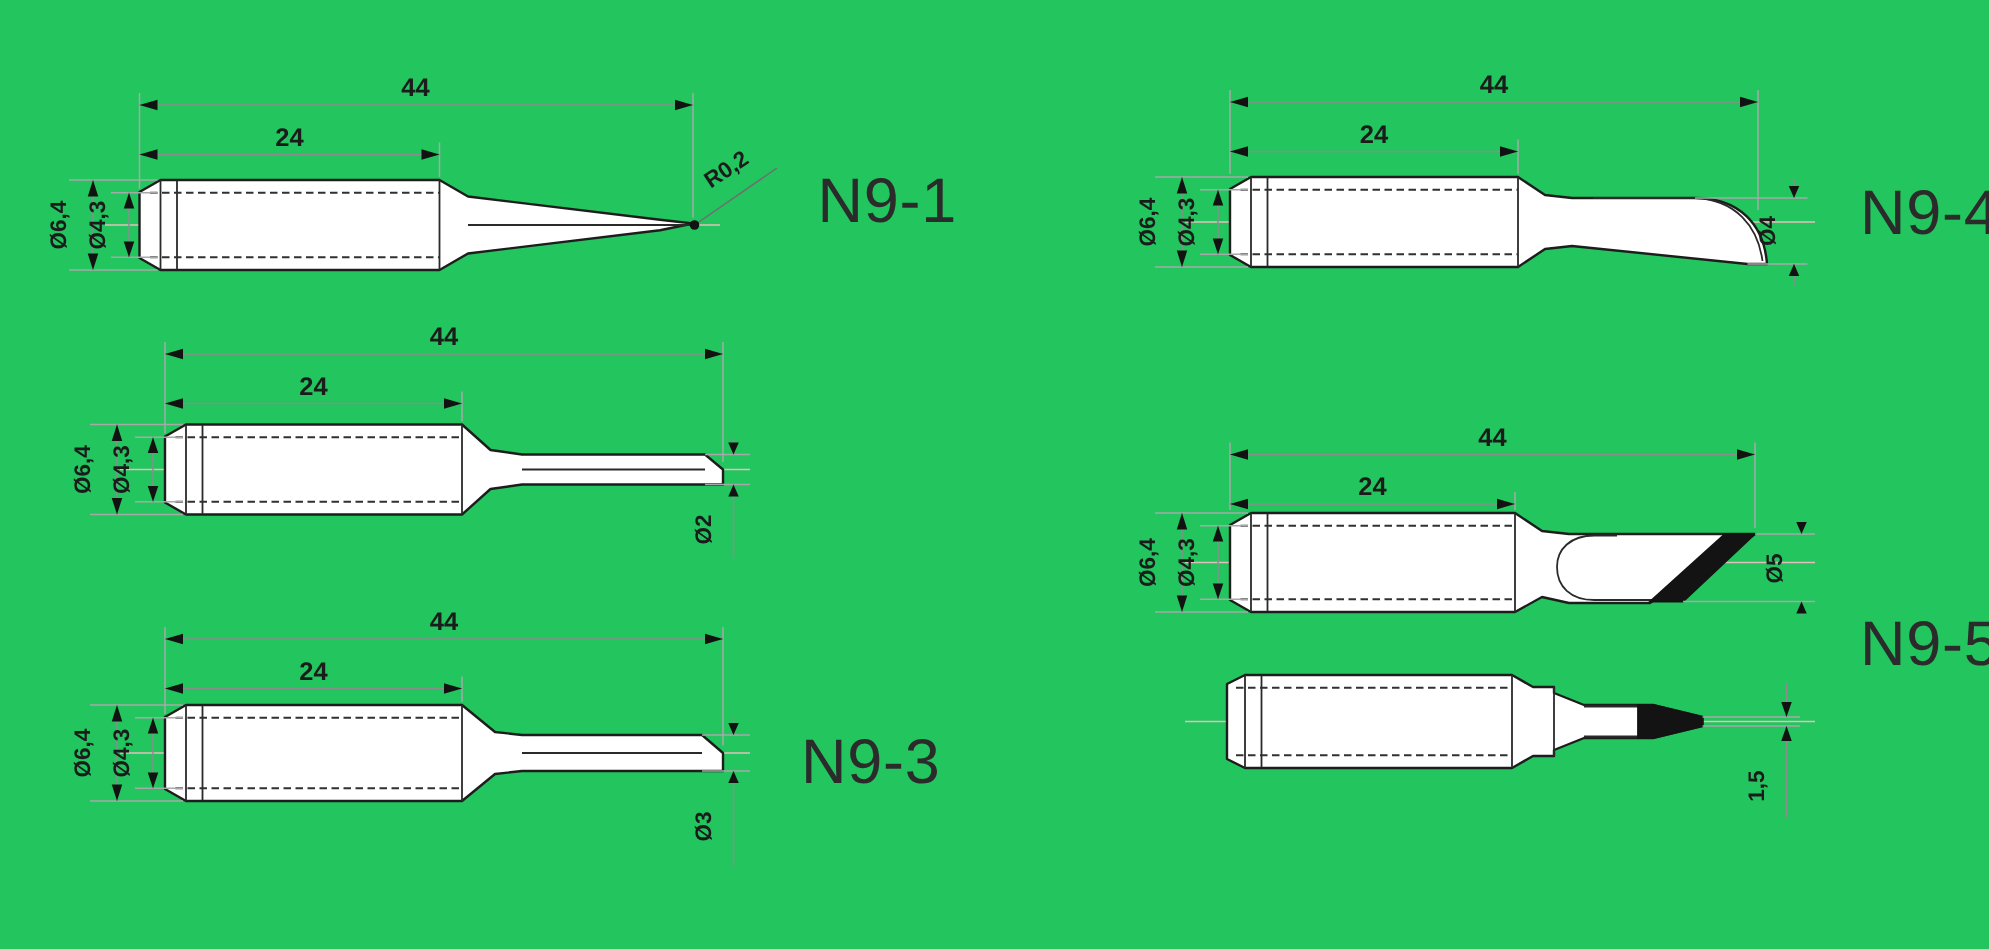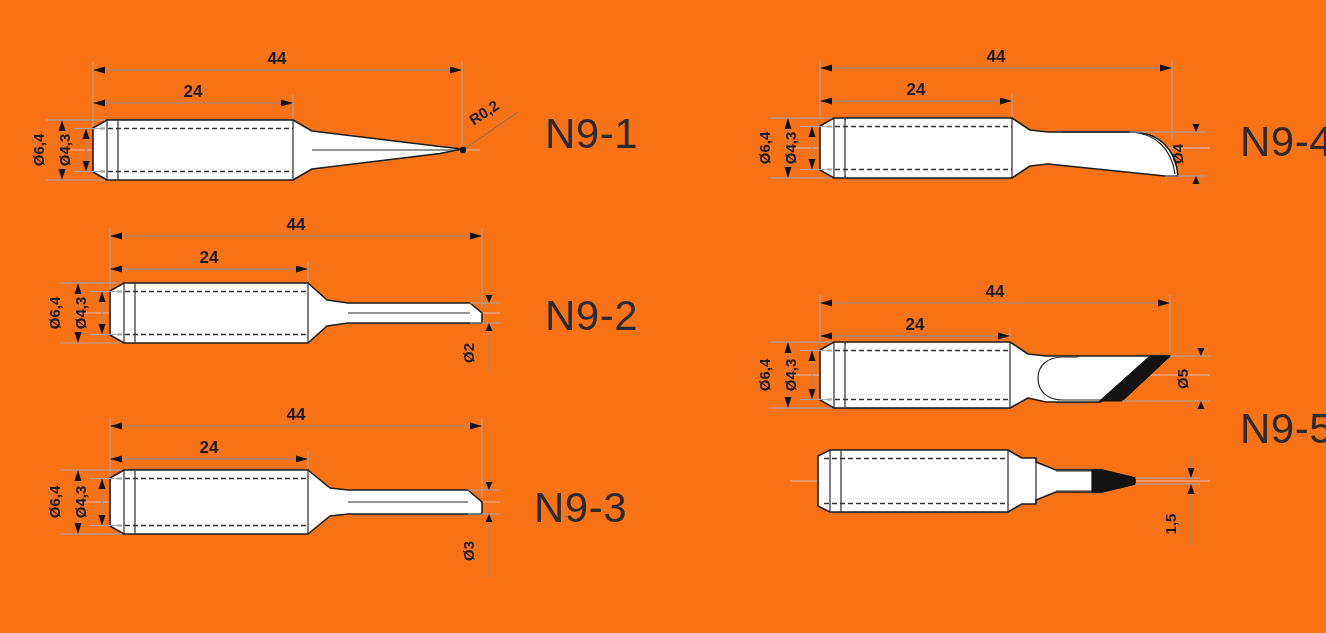--- a/index.html
+++ b/index.html
@@ -7,21 +7,21 @@
     padding: 0;
     background: #ffffff;
   }
   body {
     font-family: "Liberation Sans", sans-serif;
   }
   #sheet {
     position: relative;
     width: 1326px;
     height: 633px;
-    background: #f97316;
+    background: #22c55e;
     overflow: hidden;
   }
   svg.drawing {
     position: absolute;
     left: 0;
     top: 0;
     width: 1326px;
     height: 633px;
   }
   .part-label {
@@ -376,21 +376,20 @@
       <line class="dimline" x1="1191" y1="484" x2="1191" y2="545"></line>
       <polygon class="arrow" points="1191,478 1187.5,468 1194.5,468"></polygon>
       <polygon class="arrow" points="1191,484 1187.5,494 1194.5,494"></polygon>
       <text class="dim-text-sm" x="1176" y="524" text-anchor="middle" transform="rotate(-90 1176 524)">1,5</text>
     </g>
 
   </svg>
 
   <div class="part-label" style="left:545px; top:110px;">N9-1</div>
 
-  <div class="part-label" style="left:545px; top:292px;">N9-2</div>
 
   <div class="part-label" style="left:534px; top:484px;">N9-3</div>
 
   <div class="part-label" style="left:1240px; top:118px;">N9-4</div>
 
   <div class="part-label" style="left:1240px; top:405px;">N9-5</div>
 
 </div>
 
 </body></html>

